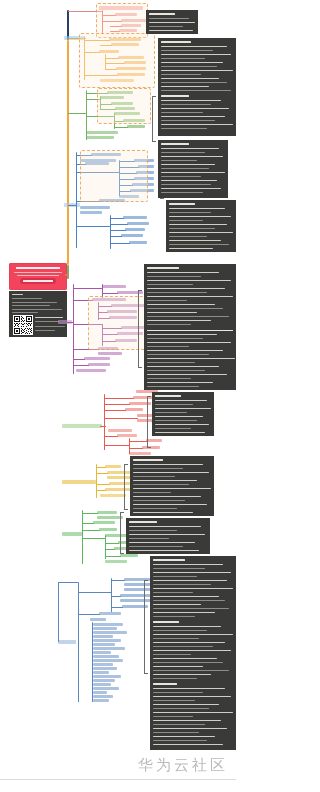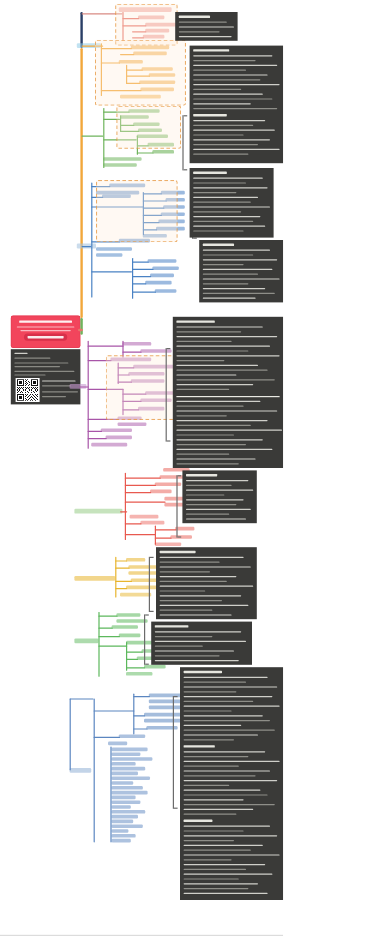--- a/index.html
+++ b/index.html
@@ -594,15 +594,16 @@
     <span class="hl" style="left:3px;top:164px;width:68px;"></span>
     <span class="hl dim" style="left:3px;top:168px;width:52px;"></span>
     <span class="hl" style="left:3px;top:172px;width:74px;"></span>
     <span class="hl dim" style="left:3px;top:176px;width:46px;"></span>
     <span class="hl" style="left:3px;top:180px;width:62px;"></span>
     <span class="hl dim" style="left:3px;top:184px;width:54px;"></span>
     <span class="hl" style="left:3px;top:188px;width:70px;"></span>
     <span class="sr">Notes — Case Studies</span>
   </div>
 
+  <div id="watermark">华为云社区</div>
   <div id="bottom-rule"></div>
 
 </div>
 
 </body></html>

